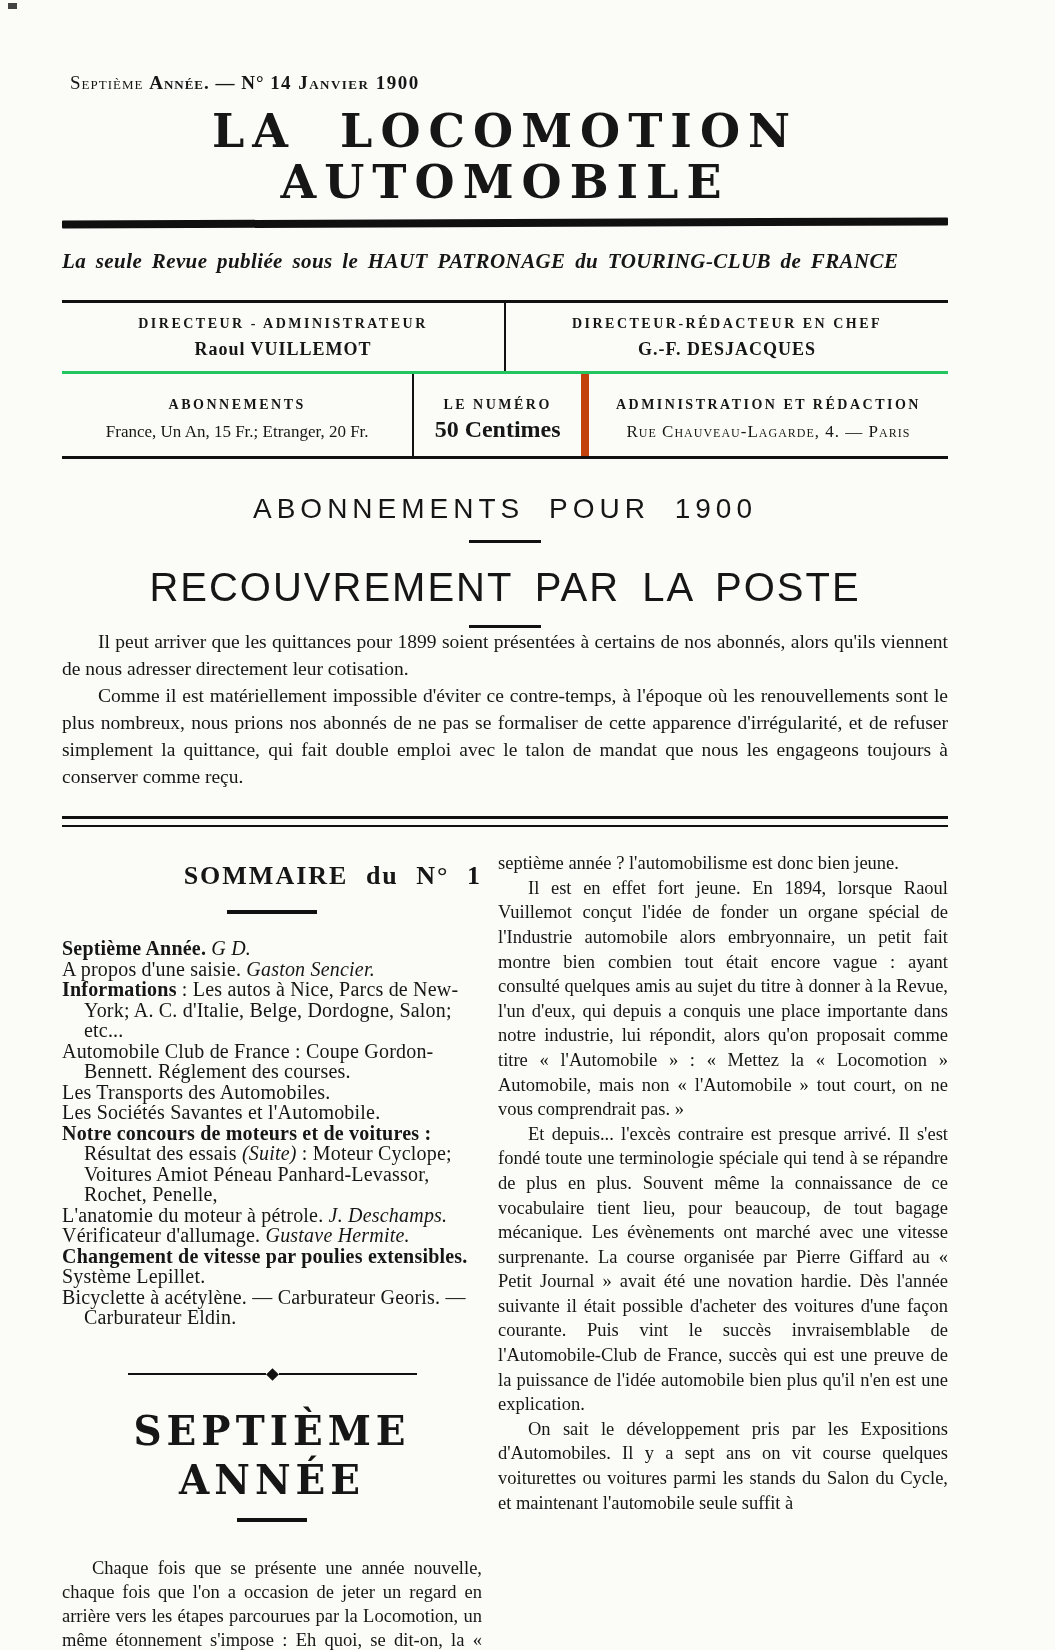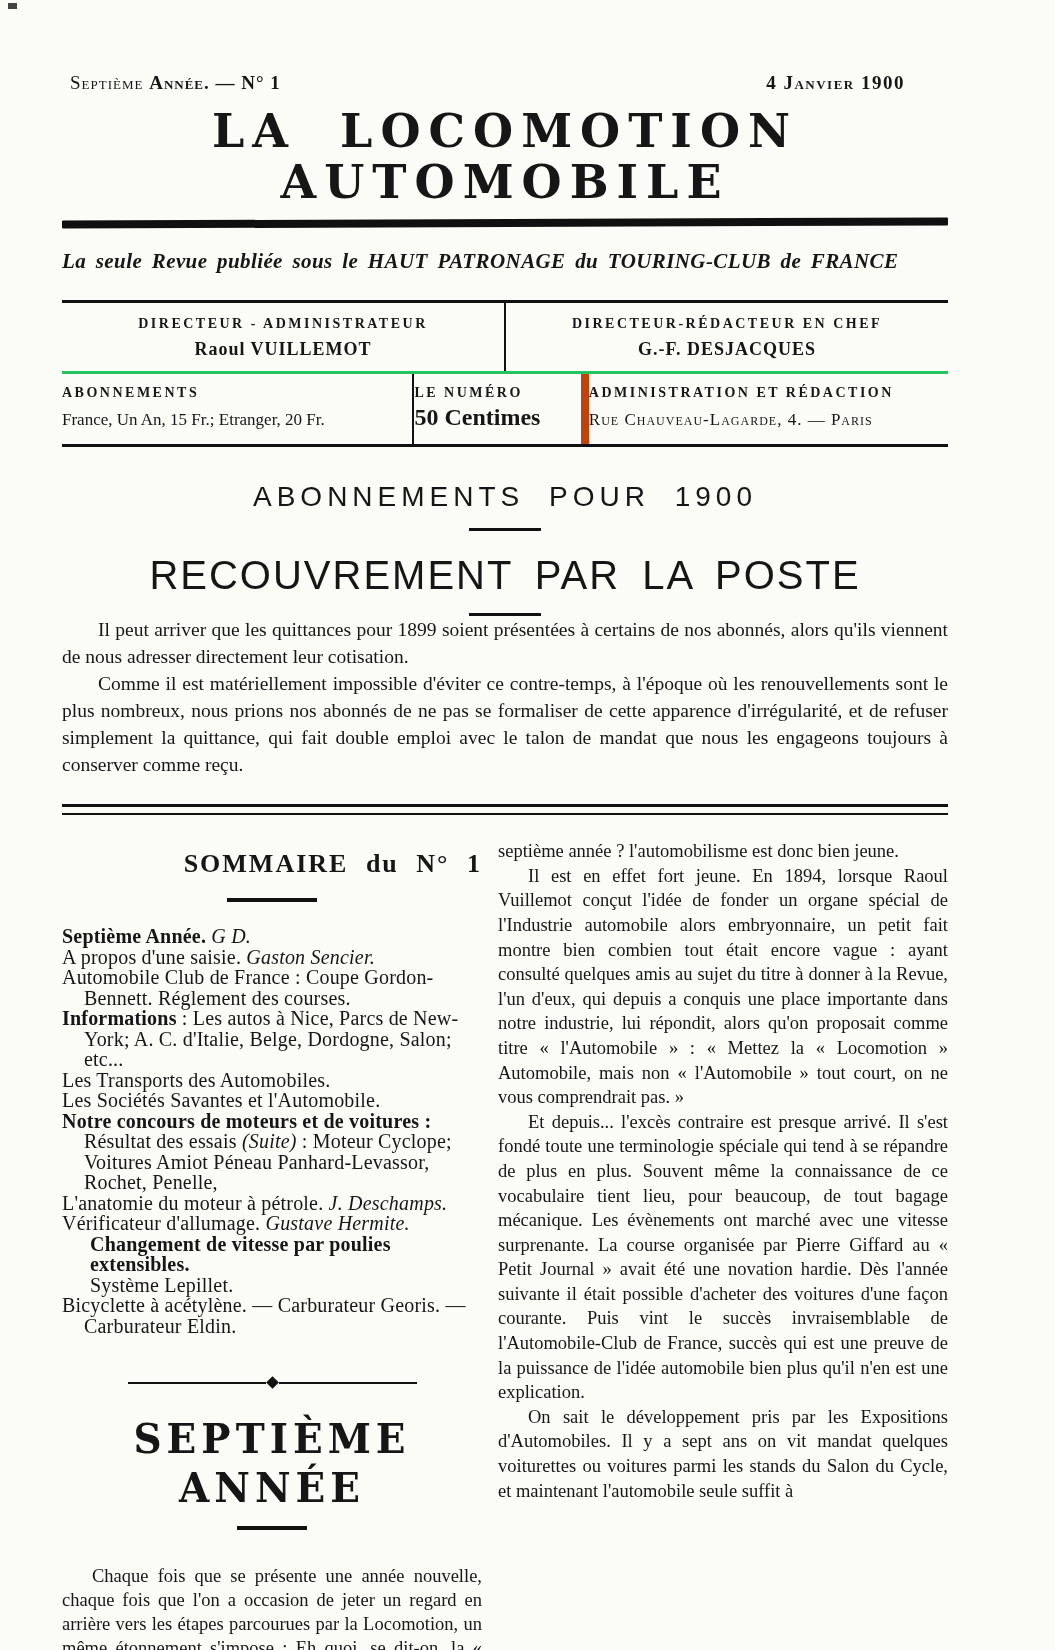--- a/index.html
+++ b/index.html
@@ -8,21 +8,21 @@
     background:#fbfbf7;
     color:#161616;
     font-family:"Liberation Serif","DejaVu Serif",serif;
     overflow:hidden;
     position:relative;
   }
   .scan-speck { position:absolute; left:8px; top:3px; width:9px; height:6px; background:#222; opacity:.85; }
   .content { width:886px; margin-left:62px; padding-top:72px; }
 
   
-  .topline { display:flex; justify-content:space-between; align-items:baseline; padding-left:8px;gap:28px; }
+  .topline { display:flex; justify-content:flex-start; align-items:baseline; padding-left:8px; }
   .sc { font-variant:small-caps; }
   .issue { font-size:19px; letter-spacing:1px; }
   .issue .heavy { font-weight:700; }
   .date { font-size:19px; letter-spacing:1.5px; margin-right:43px; font-weight:600; }
 
   
   .title {
     font-family:"DejaVu Serif","Liberation Serif",serif;
     font-size:46px; font-weight:700;
     letter-spacing:8px; word-spacing:20px;
@@ -33,21 +33,21 @@
   .subtitle { font-style:italic; font-size:21px; margin-top:22px; letter-spacing:.4px; word-spacing:4px; font-weight:600; }
 
   
   .masthead { margin-top:26px; border-top:3px solid #111; border-bottom:3px solid #111; }
   .mh-row1 { display:flex; border-bottom:3px solid #22c55e; }
   .mh-row1 .mh-cell { flex:1; text-align:center; padding:13px 0 11px; }
   .mh-row1 .mh-cell:first-child { border-right:2px solid #111; }
   .mh-label { font-size:14px; letter-spacing:2.5px; font-weight:600; }
   .mh-name { font-weight:700; font-size:18px; margin-top:7px; letter-spacing:1px; }
   .mh-row2 { display:flex; }
-  .mh-row2 .mh-cell { text-align:left; padding:11px 0 13px; }
+  .mh-row2 .mh-cell { text-align:center; padding:23px 0 13px; }
   .mh-c1 { width:40%; border-right:2px solid #111; }
   .mh-c2 { width:19%; border-right:8px solid #c2410c; }
   .mh-c3 { width:41%; }
   .mh-detail { font-size:17px; margin-top:9px; }
   .mh-c3 .mh-detail { font-variant:small-caps; letter-spacing:1px; }
   .mh-price { font-weight:700; font-size:24px; margin-top:3px; }
 
   
   .h-abo { font-family:"Liberation Sans","DejaVu Sans",sans-serif; font-weight:400; font-size:28px; letter-spacing:5px; word-spacing:12px; text-align:center; margin:34px 0 0; }
   .mini-rule { width:72px; height:3px; background:#111; margin:15px auto 0; }
@@ -60,21 +60,21 @@
 
   
   .columns { display:flex; margin-top:18px; gap:16px; }
   .col-left  { width:420px; }
   .col-right { width:450px; padding-top:6px; }
 
   .sommaire-title { font-size:26px; text-align:right; margin:16px 0 0; font-weight:700; letter-spacing:2px; word-spacing:9px; }
   .som-rule { width:90px; height:4px; margin-top:19px; }
   .sommaire-list { margin-top:24px; font-size:20px; line-height:20.5px; letter-spacing:.2px; }
   .som-item { margin:0; padding-left:22px; text-indent:-22px; }
-  .som-item.no-hang { padding-left:0; text-indent:0;margin-left:28px; }
+  .som-item.no-hang { padding-left:0; text-indent:0; }
   .run-bold { font-weight:700; }
   .run-italic { font-style:italic; }
 
   .diamond-divider { display:flex; align-items:center; justify-content:center; margin-top:42px; }
   .dline { width:138px; height:2px; background:#111; }
   .diamond { width:9px; height:9px; background:#111; transform:rotate(45deg); margin:0 2px; }
 
   .article-title {
     font-family:"DejaVu Serif","Liberation Serif",serif;
     font-size:39px; font-weight:700; text-align:center;
@@ -148,22 +148,22 @@
   <div class="double-rule"></div>
 
   <div class="columns">
 
     <div class="col-left">
       <h3 class="sommaire-title">SOMMAIRE du N° 1</h3>
       <div class="mini-rule som-rule"></div>
       <div class="sommaire-list">
           <p class="som-item"><span class="run-bold">Septième Année. </span><span class="run-italic">G D.</span></p>
           <p class="som-item"><span>A propos d'une saisie. </span><span class="run-italic">Gaston Sencier.</span></p>
+          <p class="som-item"><span class="run-bold">Informations</span><span> : Les autos à Nice, Parcs de New-York; A. C. d'Italie, Belge, Dordogne, Salon; etc...</span></p>
           <p class="som-item"><span>Automobile Club de France : Coupe Gordon-Bennett. Réglement des courses.</span></p>
-          <p class="som-item"><span class="run-bold">Informations</span><span> : Les autos à Nice, Parcs de New-York; A. C. d'Italie, Belge, Dordogne, Salon; etc...</span></p>
           <p class="som-item"><span>Les Transports des Automobiles.</span></p>
           <p class="som-item"><span>Les Sociétés Savantes et l'Automobile.</span></p>
           <p class="som-item"><span class="run-bold">Notre concours de moteurs et de voitures : </span><span>Résultat des essais </span><span class="run-italic">(Suite)</span><span> : Moteur Cyclope; Voitures Amiot Péneau Panhard-Levassor, Rochet, Penelle,</span></p>
           <p class="som-item"><span>L'anatomie du moteur à pétrole. </span><span class="run-italic">J. Deschamps.</span></p>
           <p class="som-item"><span>Vérificateur d'allumage. </span><span class="run-italic">Gustave Hermite.</span></p>
           <p class="som-item no-hang"><span class="run-bold">Changement de vitesse par poulies extensibles.</span></p>
           <p class="som-item no-hang"><span>Système Lepillet.</span></p>
           <p class="som-item"><span>Bicyclette à acétylène. — Carburateur Georis. — Carburateur Eldin.</span></p>
         </div>
 
@@ -176,17 +176,17 @@
       <h3 class="article-title">SEPTIÈME ANNÉE</h3>
       <div class="mini-rule art-rule"></div>
 
       <p class="col-para article-para indent">Chaque fois que se présente une année nouvelle, chaque fois que l'on a occasion de jeter un regard en arrière vers les étapes parcourues par la Locomotion, un même étonnement s'impose : Eh quoi, se dit-on, la « Locomotion Automobile » se vante d'être la plus ancienne revue Automobile du monde entier et elle n'a encore que sept ans, ou plutôt elle entre dans sa</p>
     </div>
 
     <div class="col-right">
       <p class="col-para">septième année ? l'automobilisme est donc bien jeune.</p>
       <p class="col-para indent">Il est en effet fort jeune. En 1894, lorsque Raoul Vuillemot conçut l'idée de fonder un organe spécial de l'Industrie automobile alors embryonnaire, un petit fait montre bien combien tout était encore vague : ayant consulté quelques amis au sujet du titre à donner à la Revue, l'un d'eux, qui depuis a conquis une place importante dans notre industrie, lui répondit, alors qu'on proposait comme titre « l'Automobile » : « Mettez la « Locomotion » Automobile, mais non « l'Automobile » tout court, on ne vous comprendrait pas. »</p>
       <p class="col-para indent">Et depuis... l'excès contraire est presque arrivé. Il s'est fondé toute une terminologie spéciale qui tend à se répandre de plus en plus. Souvent même la connaissance de ce vocabulaire tient lieu, pour beaucoup, de tout bagage mécanique. Les évènements ont marché avec une vitesse surprenante. La course organisée par Pierre Giffard au « Petit Journal » avait été une novation hardie. Dès l'année suivante il était possible d'acheter des voitures d'une façon courante. Puis vint le succès invraisemblable de l'Automobile-Club de France, succès qui est une preuve de la puissance de l'idée automobile bien plus qu'il n'en est une explication.</p>
-      <p class="col-para indent">On sait le développement pris par les Expositions d'Automobiles. Il y a sept ans on vit mandat quelques voiturettes ou voitures parmi les stands du Salon du Cycle, et maintenant l'automobile seule suffit à</p>
+      <p class="col-para indent">On sait le développement pris par les Expositions d'Automobiles. Il y a sept ans on vit course quelques voiturettes ou voitures parmi les stands du Salon du Cycle, et maintenant l'automobile seule suffit à</p>
     </div>
 
   </div>
 </div>
 
 </body></html>

